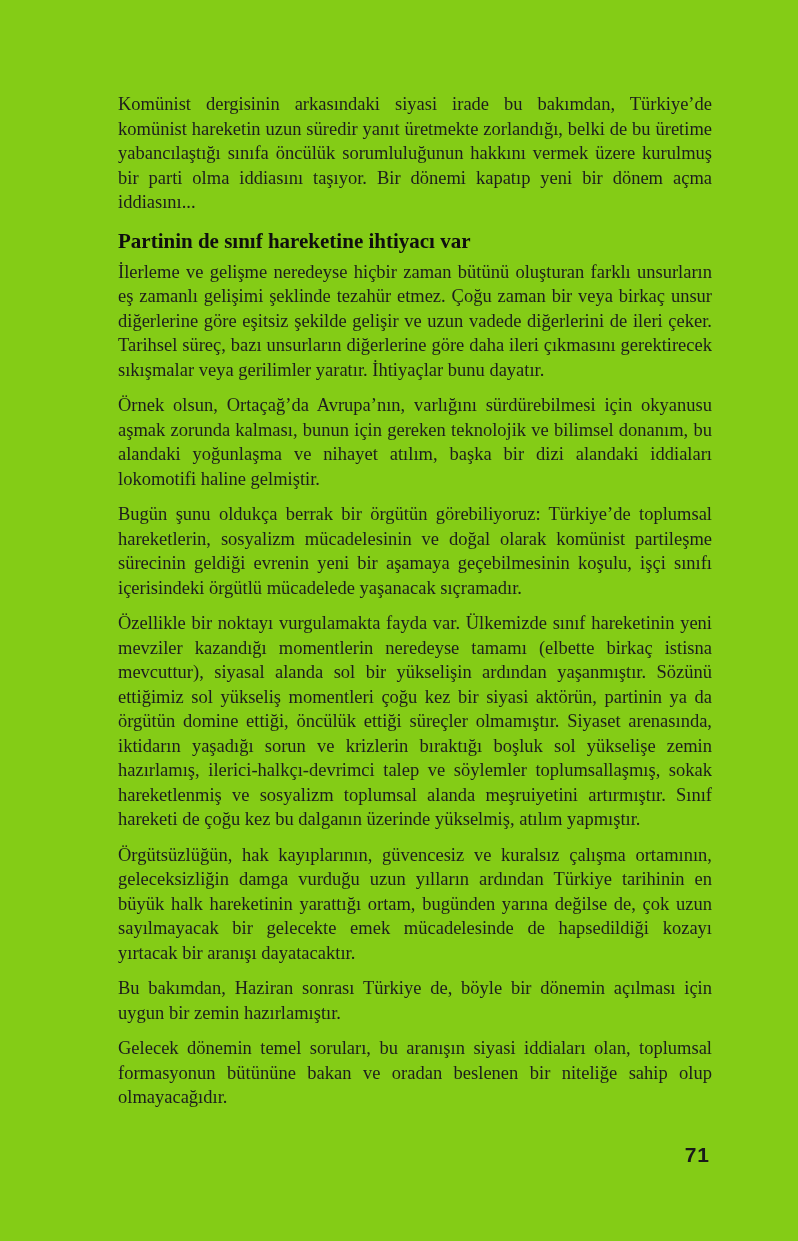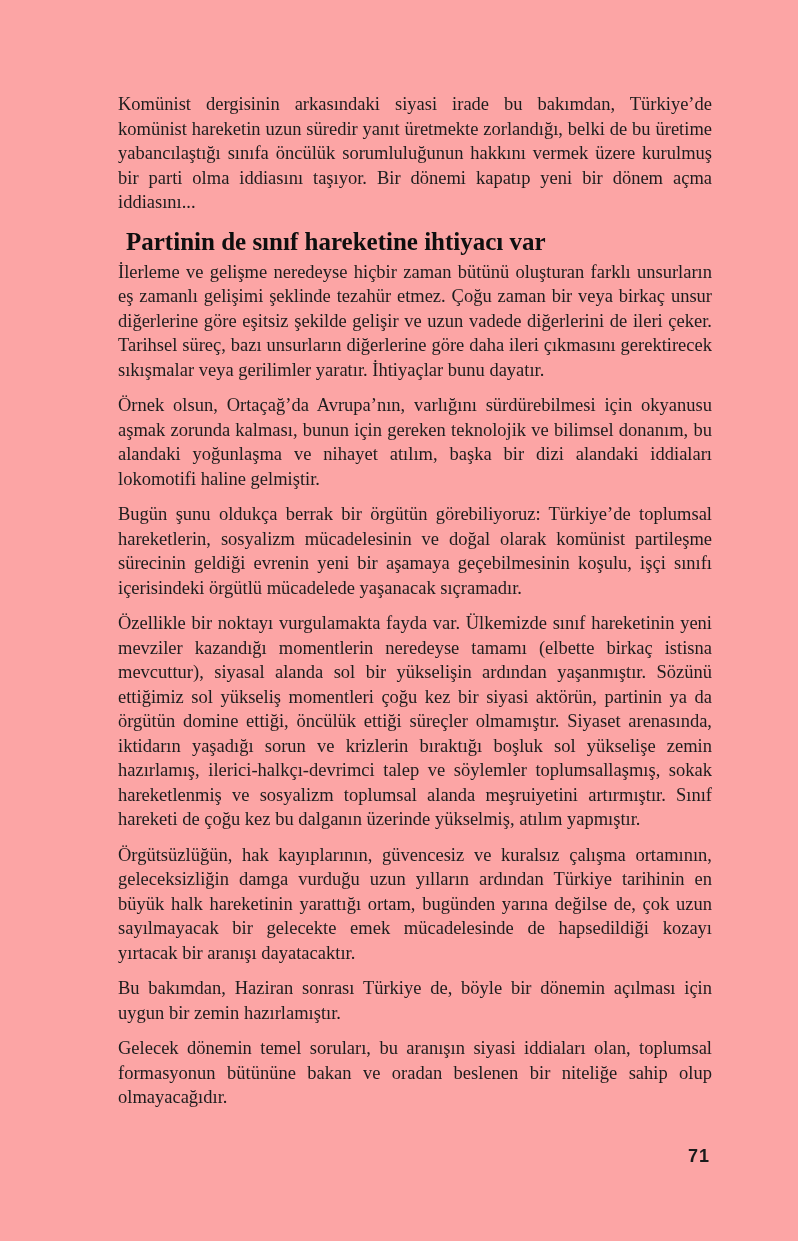--- a/index.html
+++ b/index.html
@@ -4,21 +4,21 @@
 <style>
   html, body {
     margin: 0;
     padding: 0;
     background: #ffffff;
   }
   .page {
     position: relative;
     width: 798px;
     height: 1241px;
-    background: #fca5a5;
+    background: #84cc16;
     overflow: hidden;
   }
   .content {
     position: absolute;
     left: 118px;
     top: 92px;
     width: 594px;
   }
   .body-text {
     font-family: "Liberation Serif", serif;
@@ -26,33 +26,33 @@
     line-height: 24.5px;
     color: #1d1d1d;
     text-align: justify;
     text-justify: inter-word;
     hyphens: auto;
     -webkit-hyphens: auto;
     margin: 0 0 11px 0;
   }
   .section-heading {
     font-family: "Liberation Serif", serif;
-    font-size: 25px;
+    font-size: 21px;
     line-height: 27px;
     font-weight: bold;
     color: #0f0f0f;
-    margin: 13px 0 5px 8px;
+    margin: 13px 0 5px 0;
     text-align: left;
   }
   .page-number {
     position: absolute;
     right: 88px;
     bottom: 74px;
     font-family: "Liberation Sans", sans-serif;
-    font-size: 18px;
+    font-size: 21px;
     font-weight: bold;
     color: #1a1a1a;
     letter-spacing: 1px;
   }
 </style>
 </head>
 <body>
 
 <div class="page">
   <div class="content">

